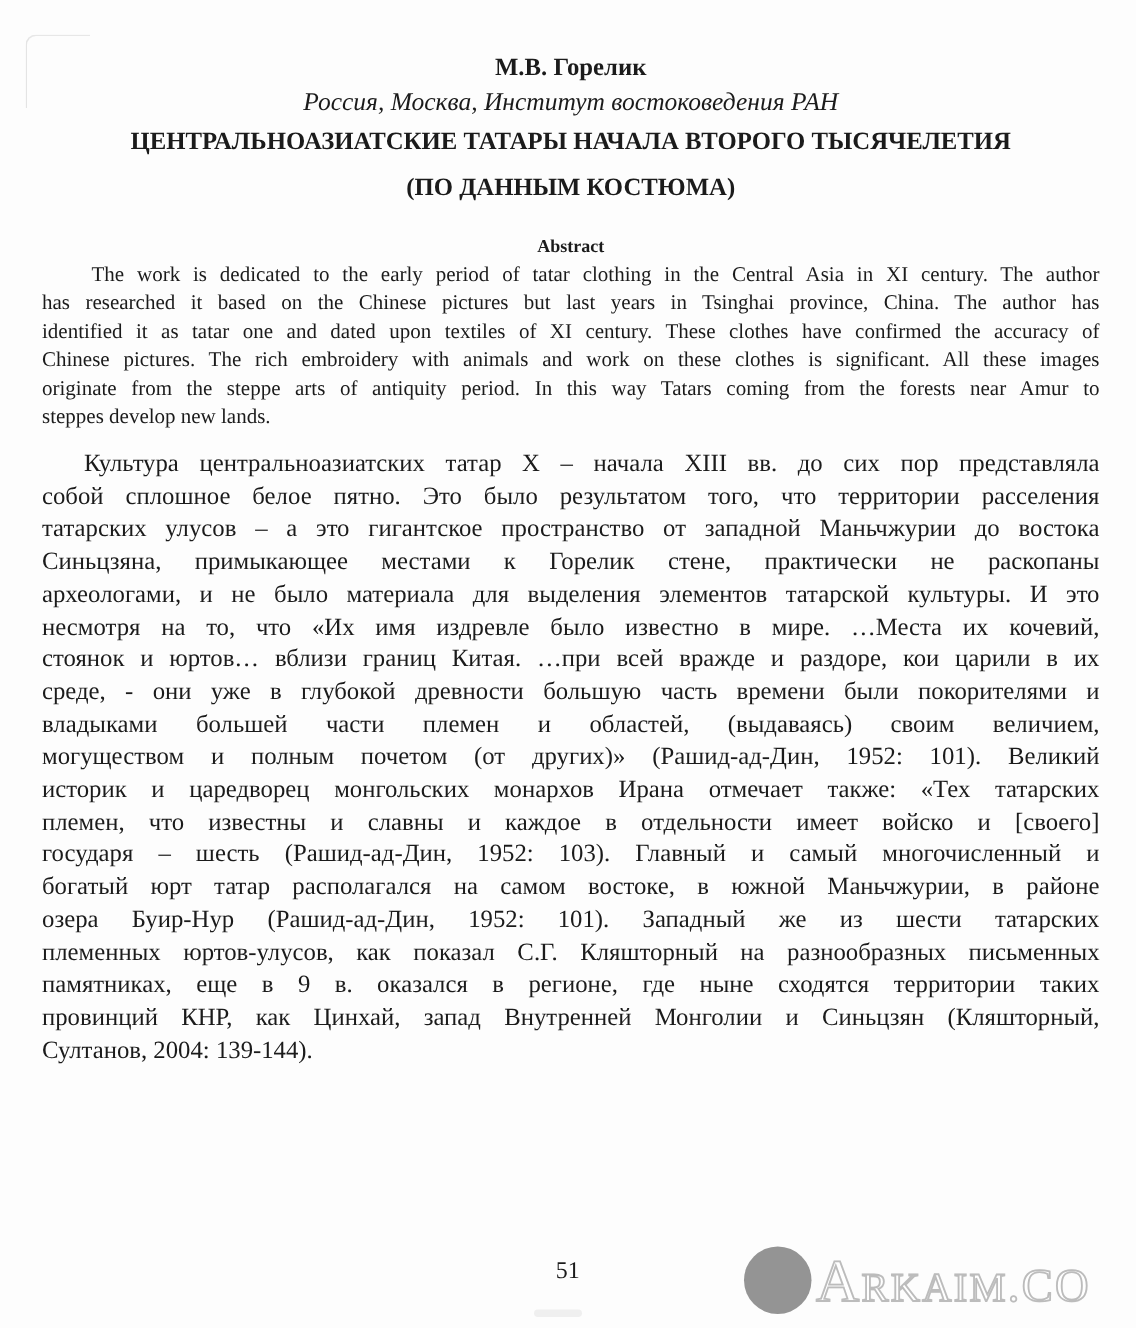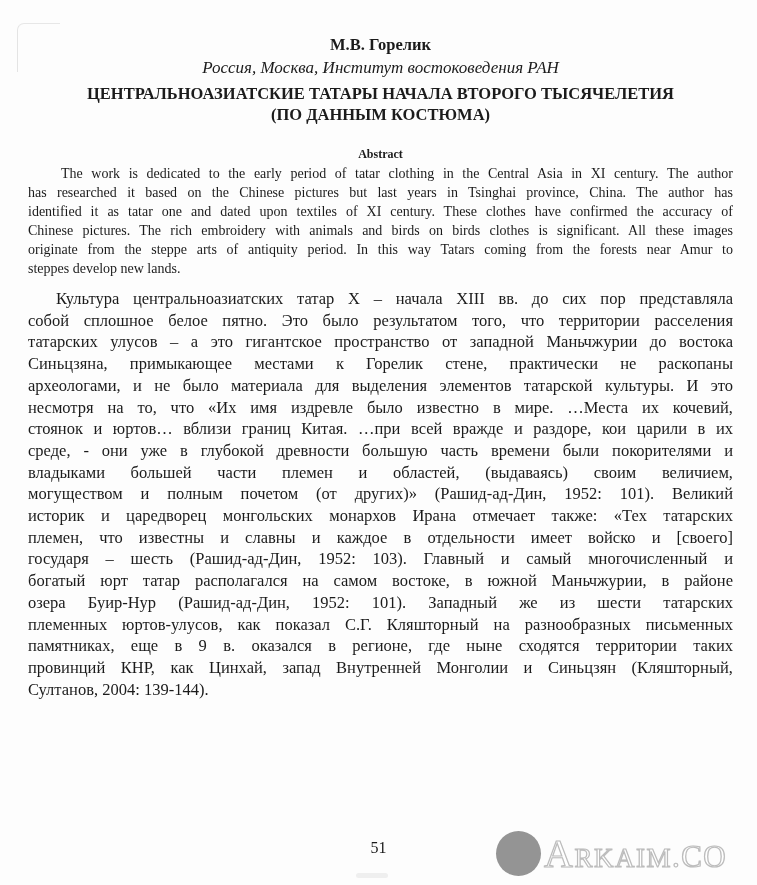--- a/index.html
+++ b/index.html
@@ -36,21 +36,21 @@
     line-height: 19px;
     margin-top: 5px;
   }
   .title-line {
     text-align: center;
     font-weight: bold;
     font-size: 16.5px;
     line-height: 19px;
   }
   .title-line.first { margin-top: 7px; }
-  .title-line.second { margin-top: 2px; }
+  .title-line.second { margin-top: 12px; }
   .abstract-heading {
     text-align: center;
     font-weight: bold;
     font-size: 12px;
     line-height: 17px;
     margin-top: 22px;
   }
   .abstract-block { margin-top: 1px; }
   .abstract-block .tline {
     font-size: 14px;
@@ -118,21 +118,21 @@
   <div class="author">М.В. Горелик</div>
   <div class="affiliation">Россия, Москва, Институт востоковедения РАН</div>
   <div class="title-line first">ЦЕНТРАЛЬНОАЗИАТСКИЕ ТАТАРЫ НАЧАЛА ВТОРОГО ТЫСЯЧЕЛЕТИЯ</div>
   <div class="title-line second">(ПО ДАННЫМ КОСТЮМА)</div>
 
   <div class="abstract-heading">Abstract</div>
   <div class="abstract-block">
       <div class="tline first">The work is dedicated to the early period of tatar clothing in the Central Asia in XI century. The author</div>
       <div class="tline">has researched it based on the Chinese pictures but last years in Tsinghai province, China. The author has</div>
       <div class="tline">identified it as tatar one and dated upon textiles of XI century. These clothes have confirmed the accuracy of</div>
-      <div class="tline">Chinese pictures. The rich embroidery with animals and birds on birds clothes is significant. All these images</div>
+      <div class="tline">Chinese pictures. The rich embroidery with animals and work on these clothes is significant. All these images</div>
       <div class="tline">originate from the steppe arts of antiquity period. In this way Tatars coming from the forests near Amur to</div>
       <div class="tline last">steppes develop new lands.</div>
     </div>
 
   <div class="body-block">
       <div class="tline first">Культура центральноазиатских татар X – начала XIII вв. до сих пор представляла</div>
       <div class="tline">собой сплошное белое пятно. Это было результатом того, что территории расселения</div>
       <div class="tline">татарских улусов – а это гигантское пространство от западной Маньчжурии до востока</div>
       <div class="tline">Синьцзяна, примыкающее местами к Горелик стене, практически не раскопаны</div>
       <div class="tline">археологами, и не было материала для выделения элементов татарской культуры. И это</div>

